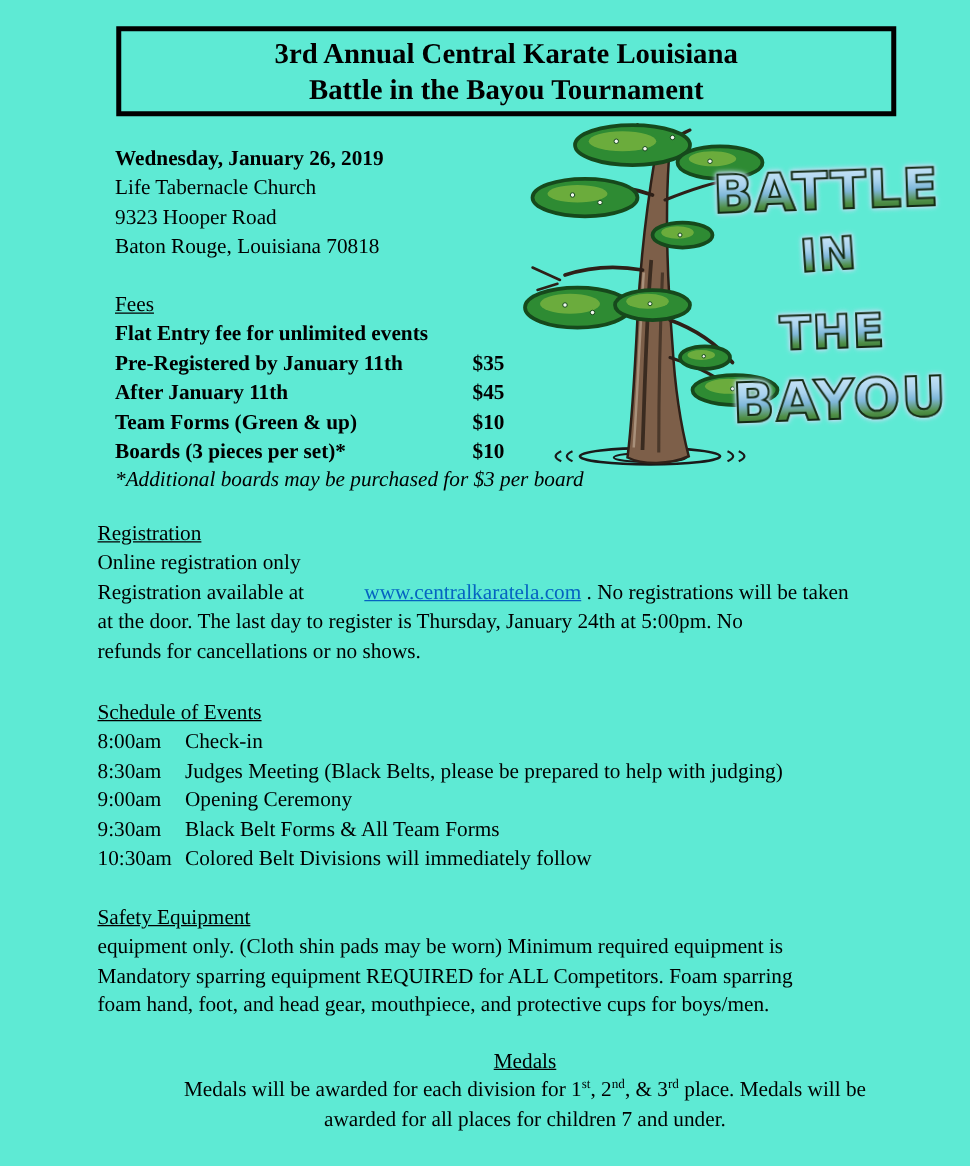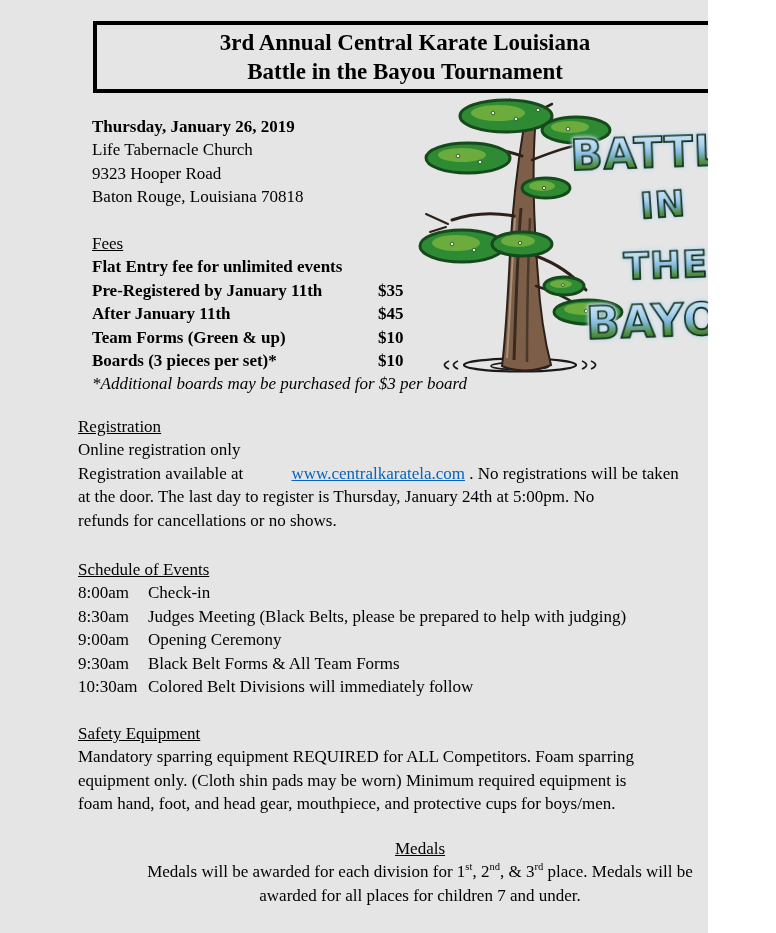--- a/index.html
+++ b/index.html
@@ -1,17 +1,17 @@
 <!DOCTYPE html>
 <html><head>
 <meta charset="utf-8">
 <style>
   html,body { margin:0; padding:0; background:#ffffff; }
   .page {
-    position:relative; width:708px; height:933px; background:#e5e5e5;
+    position:relative; width:776px; height:933px; background:#5eead4;
     font-family:"Liberation Serif","DejaVu Serif",serif;
     color:#000000; overflow:hidden;
   }
   
   .title-box {
     position:absolute; left:93px; top:21px; width:624px; height:72px;
     box-sizing:border-box; border:4px solid #000;
     display:flex; flex-direction:column; justify-content:center; align-items:center;
   }
   .title-line { font-weight:bold; font-size:23px; line-height:29px; text-align:center; }
@@ -126,21 +126,21 @@
         <circle cx="145" cy="189" r="1.4"></circle>
     </g>
   </svg>
 
   <div class="art-word w1">BATTLE</div>
   <div class="art-word w2">IN</div>
   <div class="art-word w3">THE</div>
   <div class="art-word w4">BAYOU</div>
 
   <div class="info-block">
-    <div class="b">Thursday, January 26, 2019</div>
+    <div class="b">Wednesday, January 26, 2019</div>
     <div>Life Tabernacle Church</div>
     <div>9323 Hooper Road</div>
     <div>Baton Rouge, Louisiana 70818</div>
   </div>
 
   <div class="fees-block">
     <div class="heading">Fees</div>
     <div class="b">Flat Entry fee for unlimited events</div>
     <div class="fee-row">
       <span class="fee-label">Pre-Registered by January 11th</span>
@@ -188,22 +188,22 @@
       <span class="sched-event">Black Belt Forms &amp; All Team Forms</span>
     </div>
     <div class="sched-row">
       <span class="sched-time">10:30am</span>
       <span class="sched-event">Colored Belt Divisions will immediately follow</span>
     </div>
   </div>
 
   <div class="section sec-safety">
     <div class="heading">Safety Equipment</div>
+    <div>equipment only. (Cloth shin pads may be worn) Minimum required equipment is</div>
     <div>Mandatory sparring equipment REQUIRED for ALL Competitors. Foam sparring</div>
-    <div>equipment only. (Cloth shin pads may be worn) Minimum required equipment is</div>
     <div>foam hand, foot, and head gear, mouthpiece, and protective cups for boys/men.</div>
   </div>
 
   <div class="section sec-medals">
     <div class="heading">Medals</div>
     <div><span>Medals will be awarded for each division for 1</span><sup class="ord">st</sup><span>, 2</span><sup class="ord">nd</sup><span>, &amp; 3</span><sup class="ord">rd</sup><span> place. Medals will be</span></div>
     <div>awarded for all places for children 7 and under.</div>
   </div>
 
 </div>

